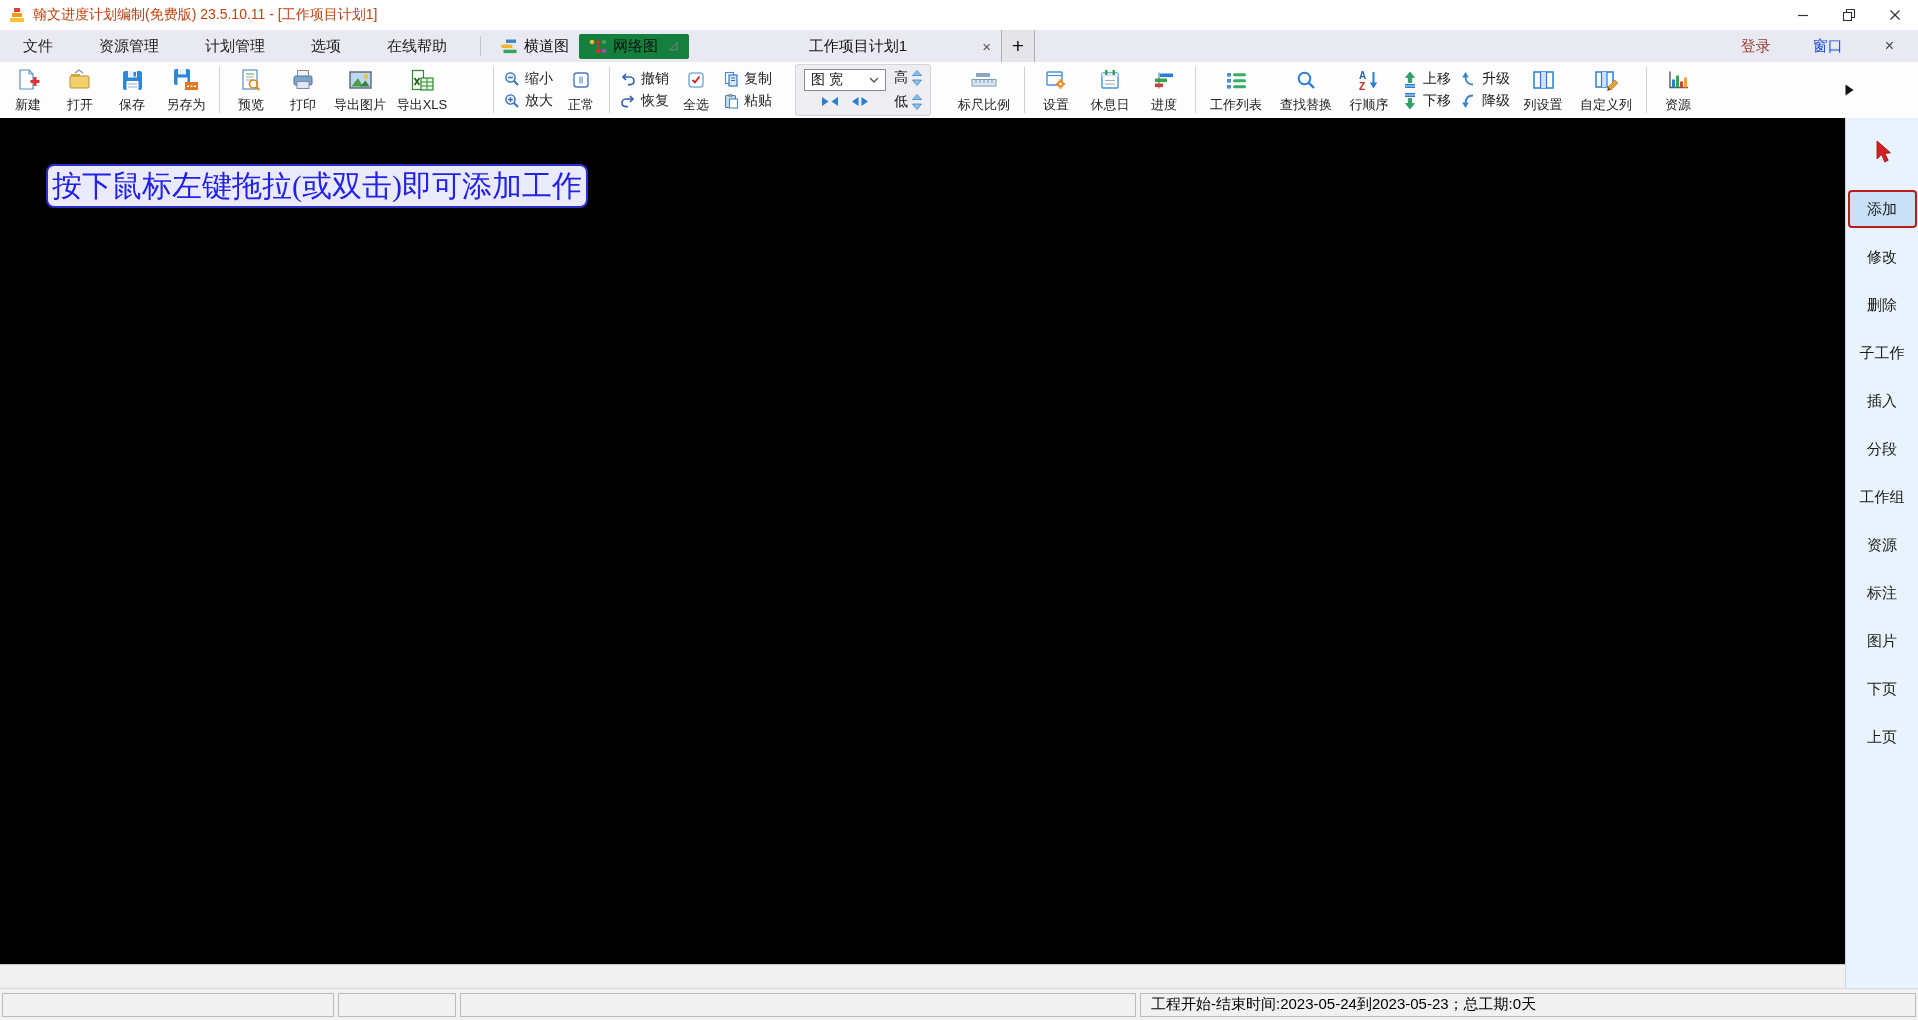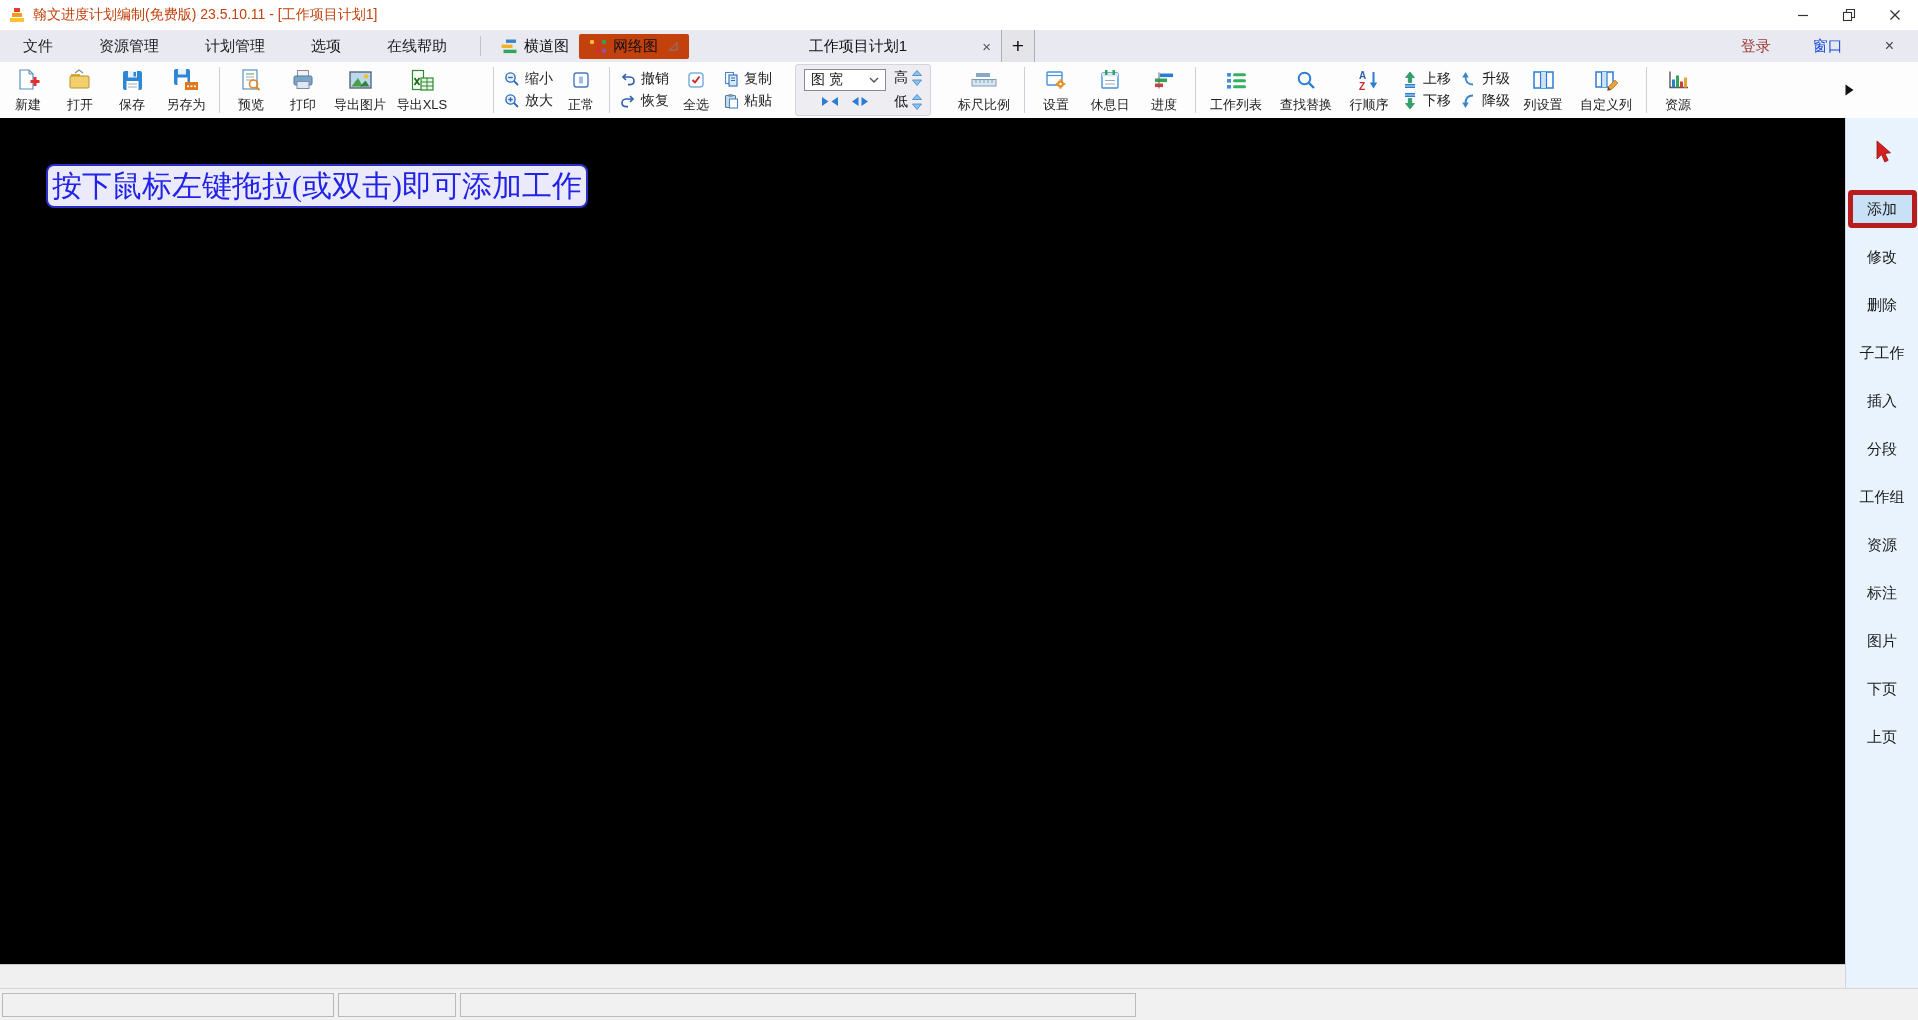--- a/index.html
+++ b/index.html
@@ -11,21 +11,21 @@
   .titlebar .app-ic { margin-right:7px; }
   .titlebar .title { font-size:14px; color:#c2410c; }
   .win-controls { margin-left:auto; display:flex; height:30px; }
   .win-btn { width:46px; height:30px; display:flex; align-items:center; justify-content:center; }
 
   
   .menubar { height:32px; background:#e9e9f2; display:flex; align-items:center; font-size:15px; }
   .menu-item { padding:0 23px; line-height:32px; color:#1c1c1c; cursor:default; }
   .msep { width:1px; height:20px; background:#c3c3ce; margin:0 10px; }
   .view-btn { display:flex; align-items:center; gap:6px; padding:3px 10px; border-radius:2px; }
-  .view-btn.pressed { background:#c2410c; }
+  .view-btn.pressed { background:#15803d; }
   .tri-flag { margin-left:4px; }
   .doc-tab { width:286px; height:32px; margin-left:26px; position:relative;
              display:flex; align-items:center; justify-content:center; }
   .doc-tab .tab-label { font-size:15px; color:#111; }
   .doc-tab .tab-close { position:absolute; right:10px; font-size:15px; color:#555; }
   .new-tab { width:34px; height:32px; background:#e4e4e9; border:none;
              border-left:1px solid #aeaeb8; border-right:1px solid #aeaeb8;
              font-size:21px; line-height:30px; text-align:center; color:#111; }
   .mb-right { margin-left:auto; display:flex; align-items:center; gap:42px; padding-right:24px; }
   .login { color:#9a3a32; }
@@ -60,21 +60,21 @@
           font-family:"Liberation Serif","DejaVu Serif",serif;
           color:#2222e8; background:#eaeafb; border:2px solid #2d2dc8; border-radius:8px; padding:0 4px; }
   .hstrip { height:24px; background:#f0f0f1; border-top:1px solid #c9c9cf; }
 
   
   .sidebar { width:73px; background:#e9f3fd; border-left:1px solid #ccd8e4; display:flex;
              flex-direction:column; align-items:center; padding-top:14px; }
   .cursor-wrap { height:40px; margin-bottom:18px; display:flex; align-items:center; justify-content:center; }
   .side-item { width:69px; height:38px; margin-bottom:10px; display:flex; align-items:center;
                justify-content:center; font-size:15px; color:#1a1a1a; border-radius:4px; }
-  .side-item.selected { background:#c8e1f6; border:5px solid #b91c1c; }
+  .side-item.selected { background:#c8e1f6; border:2px solid #b91c1c; }
 
   
   .statusbar { height:32px; background:#f1f1f1; border-top:1px solid #d8d8d8;
                display:flex; align-items:center; gap:4px; padding:0 2px; font-size:15px; }
   .seg { height:24px; border:1px solid #b9b9bf; }
   .seg1 { width:332px; } .seg2 { width:118px; } .seg3 { width:676px; }
   .seg.msg { flex:1; display:flex; align-items:center; padding-left:10px; color:#000; }
 </style>
 </head>
 <body>
@@ -573,15 +573,16 @@
       <div class="side-item">图片</div>
       <div class="side-item">下页</div>
       <div class="side-item">上页</div>
     </aside>
   </div>
 
   <footer class="statusbar">
     <div class="seg seg1"></div>
     <div class="seg seg2"></div>
     <div class="seg seg3"></div>
+    <div class="seg msg">工程开始-结束时间:2023-05-24到2023-05-23；总工期:0天</div>
   </footer>
 
 </div>
 
 </body></html>

